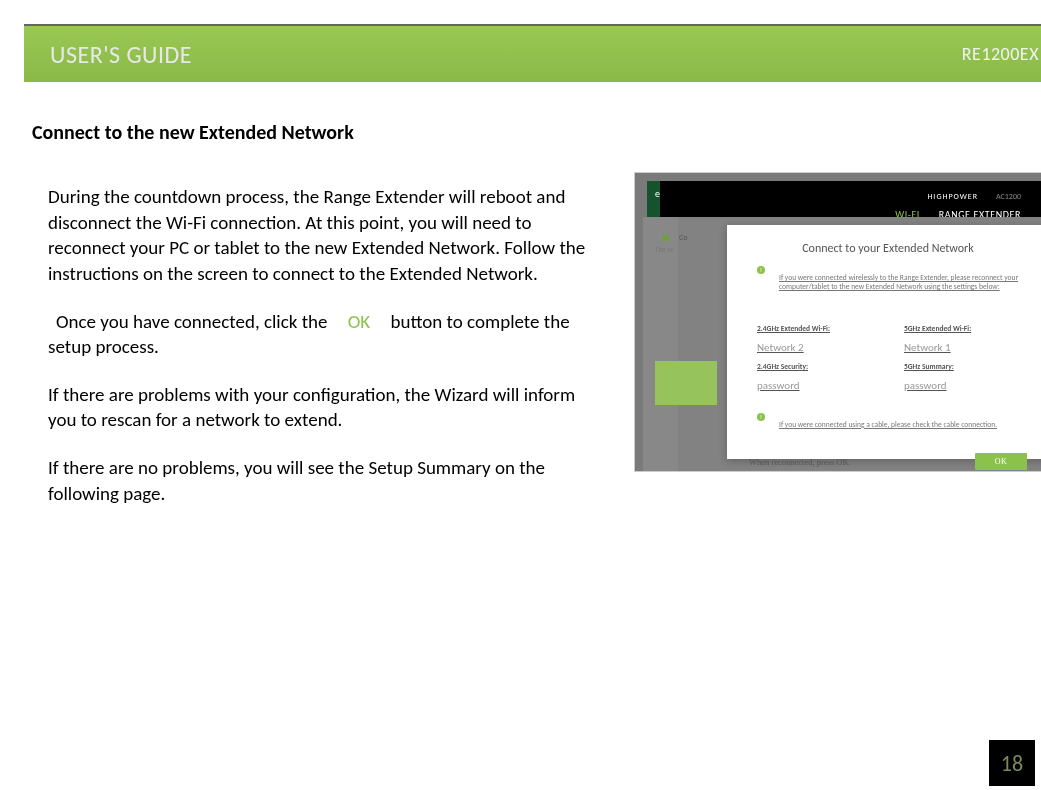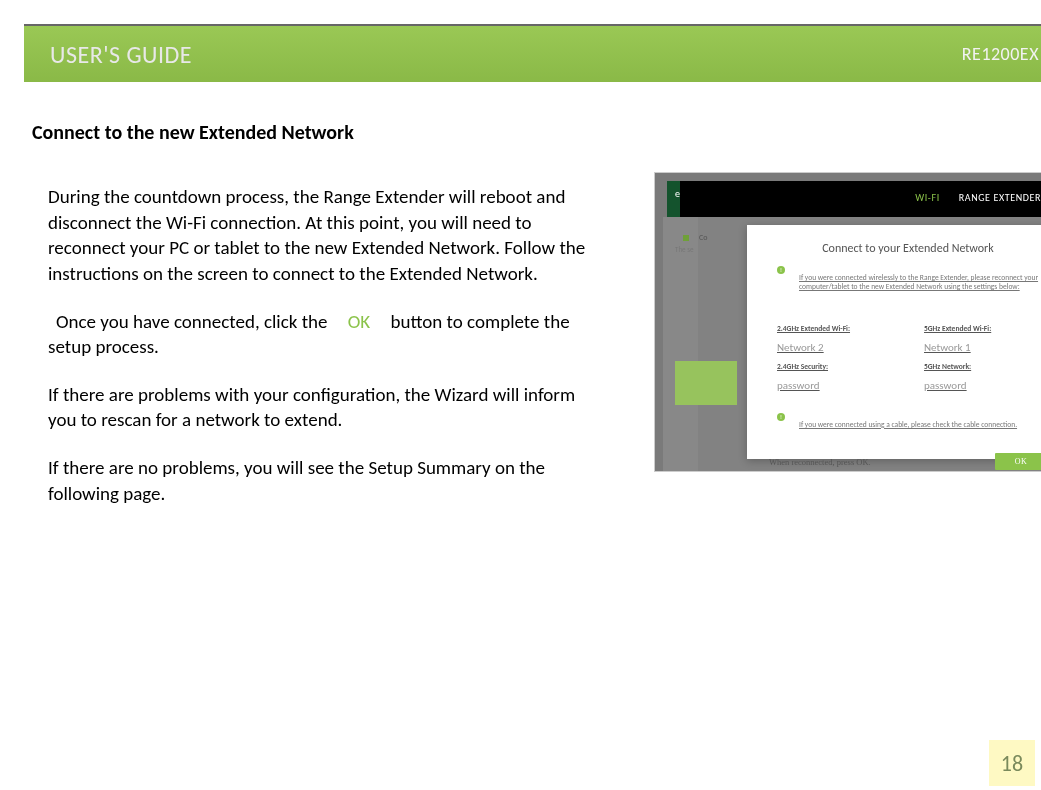--- a/index.html
+++ b/index.html
@@ -37,21 +37,20 @@
       padding: 22px 20px 0 0;
     }
     .section-title {
       font-weight: 700;
       font-size: 20px;
       margin-bottom: 24px;
       color: #000;
     }
     .body-row {
       display: flex;
-      gap: 20px;
       align-items: flex-start;
     }
     .text-col {
       flex: 0 0 570px;
       font-size: 19px;
       line-height: 1.35;
       color: #000;
     }
     .text-col p { margin-bottom: 22px; }
     .ok-text { color: #8BC34A; }
@@ -191,21 +190,21 @@
       color: #888;
       line-height: 1.25;
       width: 260px;
     }
     .page-num {
       position: absolute;
       bottom: 12px;
       right: 14px;
       width: 46px;
       height: 46px;
-      background: #fef9c3;
+      background: #000000;
       color: #7a8a5c;
       display: flex;
       align-items: center;
       justify-content: center;
       font-size: 22px;
     }
   </style>
 </head>
 <body>
 
@@ -227,20 +226,24 @@
       <p>If there are no problems, you will see the Setup Summary on the following page.</p>
     </div>
 
     <div class="screenshot-col">
       <div class="device-shot">
         <div class="left-strip">
           <span>eless.</span>
           <span class="green-dot"></span>
         </div>
         <div class="black-top">
+          <div>
+            <span class="hp">HIGHPOWER</span>
+            <span class="hp-ac">AC1200</span>
+          </div>
           <div class="sub">
             <span class="wifi">WI-FI</span>
             <span>RANGE EXTENDER</span>
           </div>
         </div>
         <div class="gray-nav"></div>
         <div class="gray-body"></div>
         <div class="gray-co">
           <span class="sq"></span><span>Co</span>
         </div>
@@ -256,21 +259,21 @@
           <div class="net-grid">
             <div class="net-col">
               <div class="net-lbl">2.4GHz Extended Wi-Fi:</div>
               <div class="net-val">Network 2</div>
               <div class="net-lbl">2.4GHz Security:</div>
               <div class="net-val">password</div>
             </div>
             <div class="net-col">
               <div class="net-lbl">5GHz Extended Wi-Fi:</div>
               <div class="net-val">Network 1</div>
-              <div class="net-lbl">5GHz Network:</div>
+              <div class="net-lbl">5GHz Summary:</div>
               <div class="net-val">password</div>
             </div>
           </div>
           <div class="modal-line">
             <div class="bullet">!</div>
             <div class="modal-text">If you were connected using a cable, please check the cable connection.</div>
           </div>
           <div class="reconnect-row">
             <div class="reconnect-text">When reconnected, press OK.</div>
             <div class="ok-btn">OK</div>

